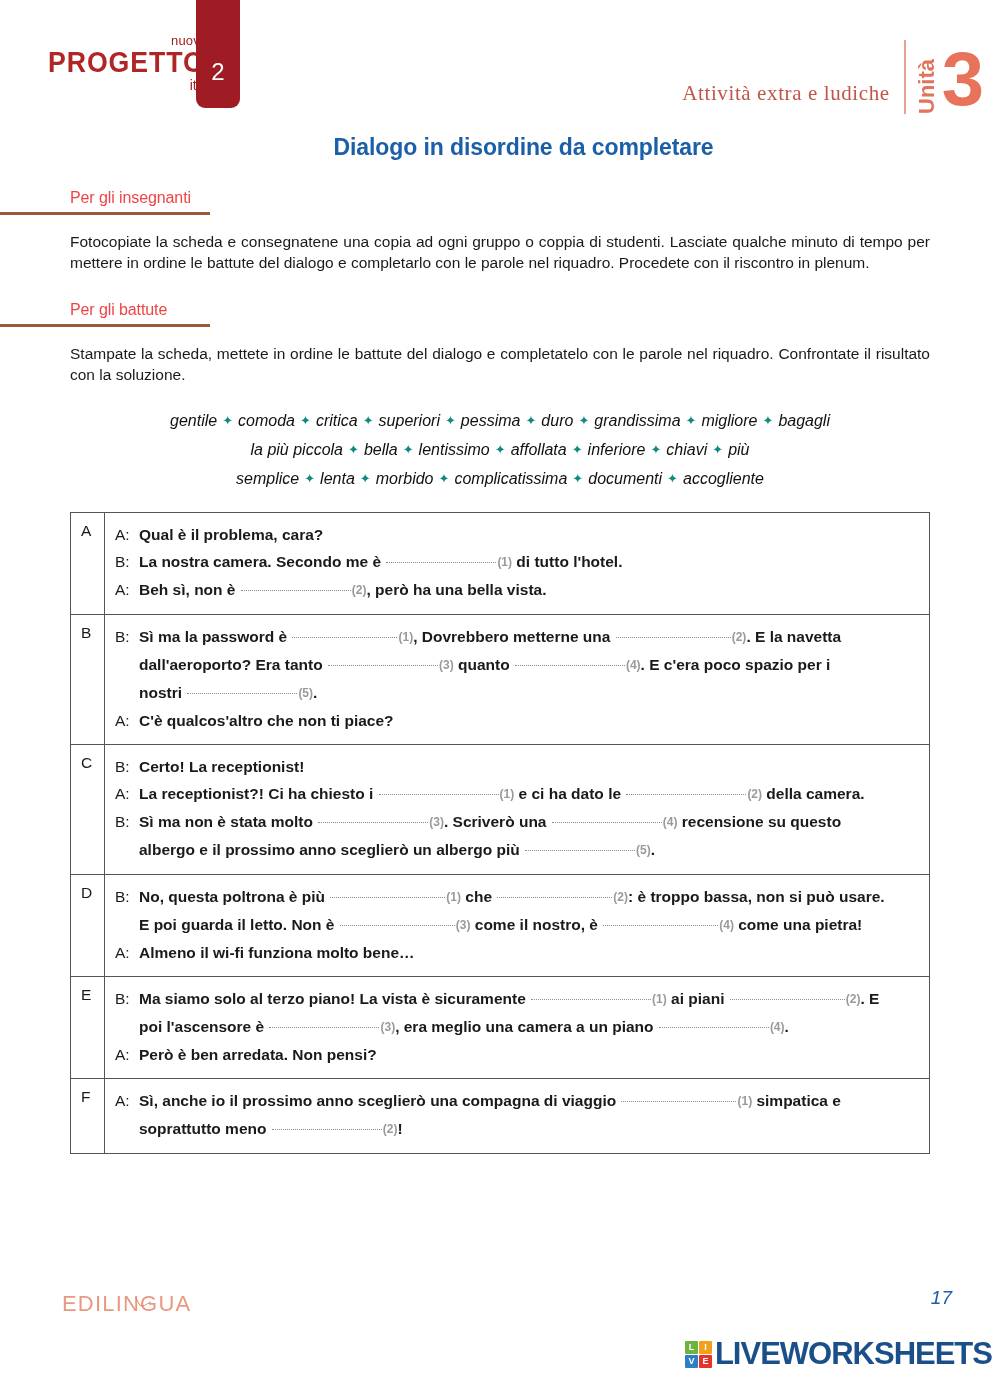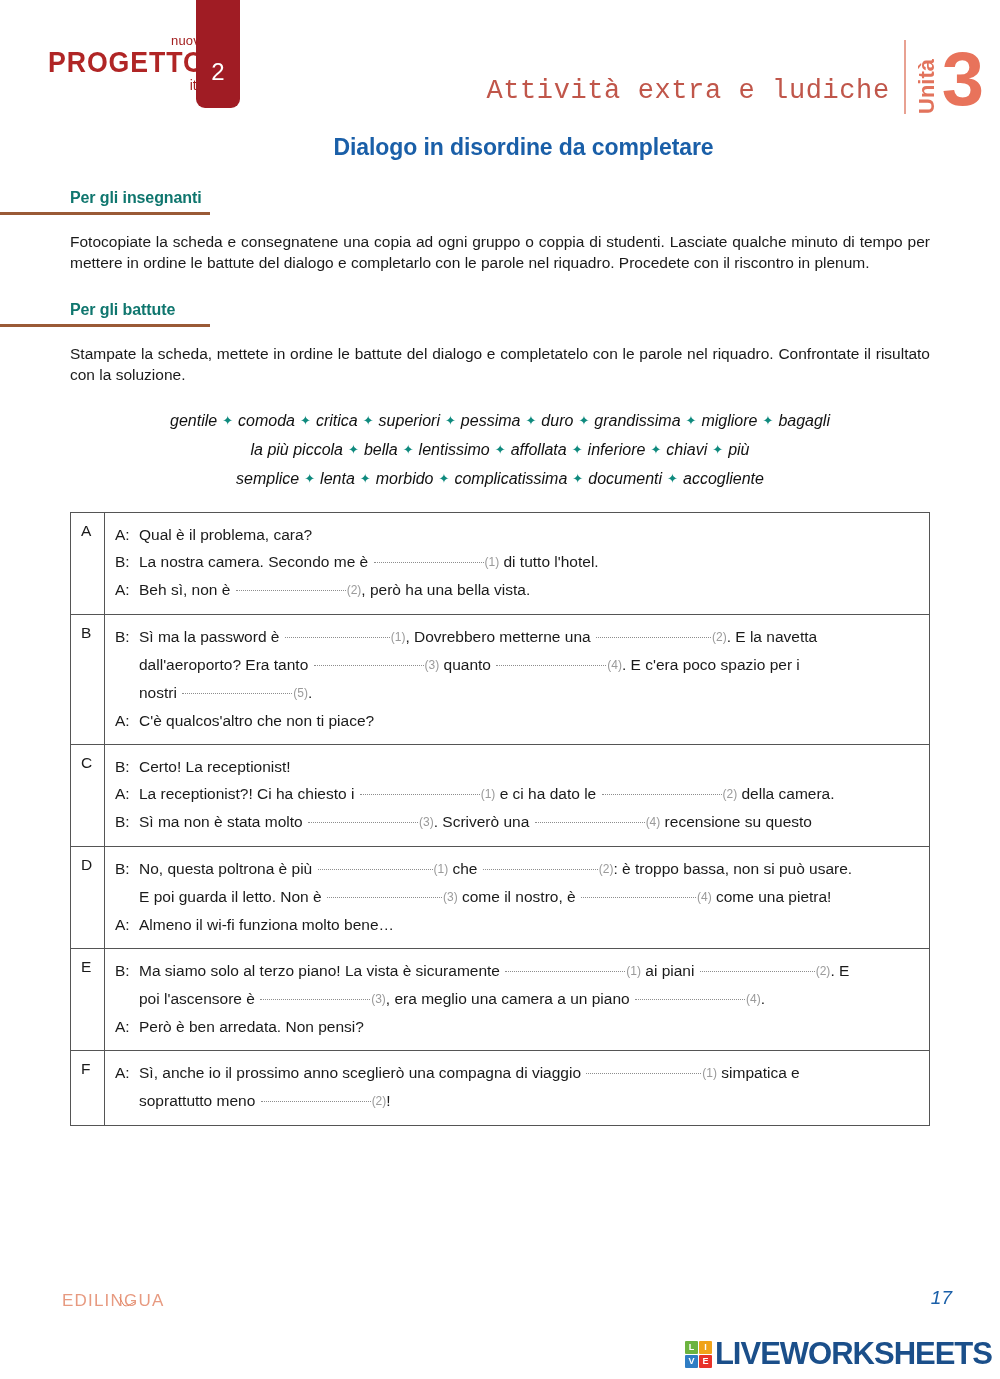--- a/index.html
+++ b/index.html
@@ -74,27 +74,27 @@
 
   .header-right {
     position: absolute;
     right: 18px;
     top: 26px;
     display: flex;
     align-items: flex-end;
     height: 88px;
   }
   .hdr-activity {
-    font-size: 27px;
+    font-size: 21px;
     color: #c0564a;
     letter-spacing: .6px;
     padding-bottom: 8px;
     padding-right: 14px;
     white-space: nowrap;
-    font-family: Liberation Mono, monospace;
+    font-family: Liberation Serif, serif;
   }
   .hdr-rule {
     width: 2px;
     background: #e8a192;
     height: 74px;
     margin-right: 10px;
   }
   .hdr-unita {
     writing-mode: vertical-rl;
     transform: rotate(180deg);
@@ -126,22 +126,22 @@
     margin-left: 47px;
   }
 
   
   .section-head {
     margin-top: 28px;
     position: relative;
   }
   .section-head .label {
     font-size: 16px;
-    font-weight: bold;
-    color: #0f766e;
+    font-weight: normal;
+    color: #ef4444;
     padding-left: 70px;
     letter-spacing: -.1px;
   }
   .section-head .rule {
     margin-top: 5px;
     height: 3px;
     background: #9a5a36;
     width: 210px;
   }
   .section-body {
@@ -203,20 +203,21 @@
     line-height: 27px;
     color: #1a1a1a;
   }
   .dlg-spk {
     flex: 0 0 24px;
     white-space: nowrap;
   }
   .dlg-txt {
     flex: 1 1 auto;
     text-align: justify;
+    font-weight: bold;
   }
   .dlg-txt.nojust { text-align: left; }
   .dlg-cont {
     padding-left: 24px;
   }
   .blank {
     display: inline-block;
     border-bottom: 1.5px dotted #8d8d8d;
     vertical-align: 4px;
     margin: 0 1px;
@@ -232,21 +233,21 @@
     position: absolute;
     left: 0;
     right: 0;
     bottom: 0;
     height: 96px;
   }
   .edilingua {
     position: absolute;
     left: 62px;
     top: 8px;
-    font-size: 17px;
+    font-size: 22px;
     letter-spacing: 1.2px;
     color: #e79a80;
   }
   .edilingua .g-mark {
     position: relative;
   }
   .edilingua .g-mark::after {
     content: "";
     position: absolute;
     left: -3px;
@@ -380,20 +381,23 @@
           <span class="dlg-spk">B:</span>
           <span class="dlg-txt nojust">Certo! La receptionist!</span>
         </div>
         <div class="dlg-line">
           <span class="dlg-spk">A:</span>
           <span class="dlg-txt">La receptionist?! Ci ha chiesto i <span class="blank" style="width: 120px;"></span><span class="bn">(1)</span> e ci ha dato le <span class="blank" style="width: 120px;"></span><span class="bn">(2)</span> della camera.</span>
         </div>
         <div class="dlg-line">
           <span class="dlg-spk">B:</span>
           <span class="dlg-txt">Sì ma non è stata molto <span class="blank" style="width: 110px;"></span><span class="bn">(3)</span>. Scriverò una <span class="blank" style="width: 110px;"></span><span class="bn">(4)</span> recensione su questo</span>
+        </div>
+        <div class="dlg-line dlg-cont">
+          <span class="dlg-txt nojust">albergo e il prossimo anno sceglierò un albergo più <span class="blank" style="width: 110px;"></span><span class="bn">(5)</span>.</span>
         </div>
       </div>
     </div>
     <div class="dlg-row">
       <div class="dlg-letter">D</div>
       <div class="dlg-lines">
         <div class="dlg-line">
           <span class="dlg-spk">B:</span>
           <span class="dlg-txt">No, questa poltrona è più <span class="blank" style="width: 115px;"></span><span class="bn">(1)</span> che <span class="blank" style="width: 115px;"></span><span class="bn">(2)</span>: è troppo bassa, non si può usare.</span>
         </div>

